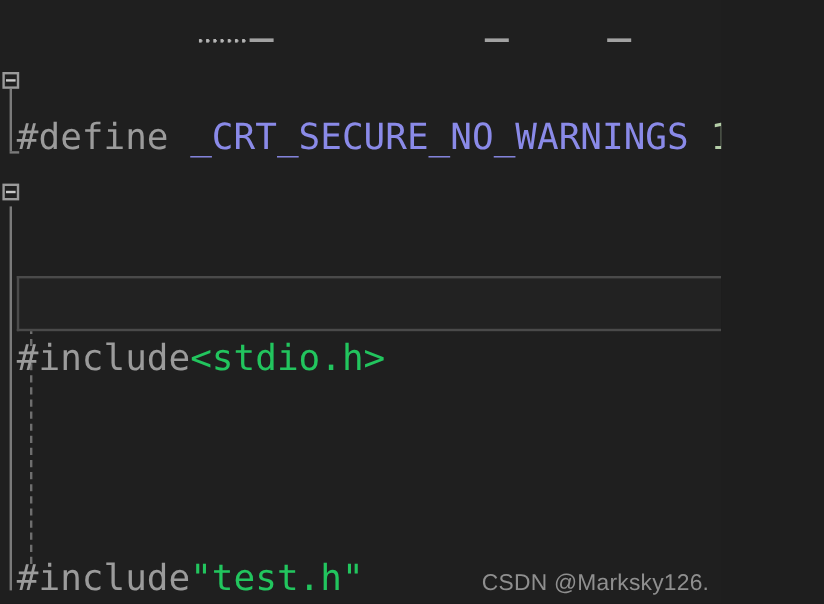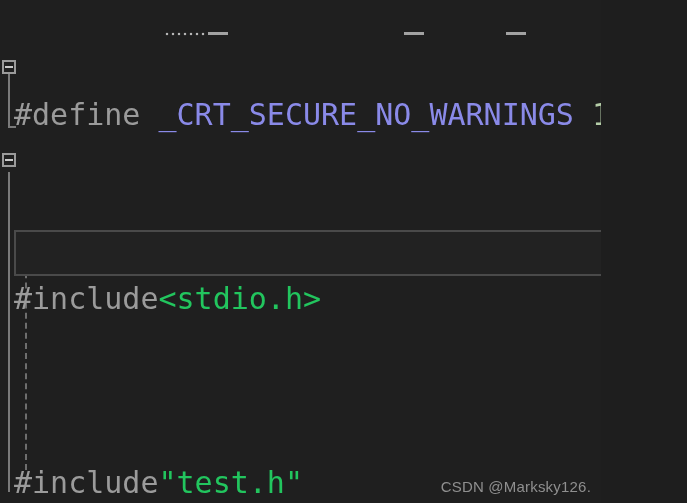--- a/index.html
+++ b/index.html
@@ -111,21 +111,21 @@
     opacity: .75;
   }
 
   
   .watermark {
     position: absolute;
     right: 10px;
     bottom: 9px;
     color: #8f8f8f;
     font-family: "Liberation Sans", sans-serif;
-    font-size: 15px;
+    font-size: 19px;
     line-height: 15px;
     letter-spacing: .2px;
     margin-left: 29px;
   }
 </style>
 </head>
 <body>
 
 <div id="editor">
 

